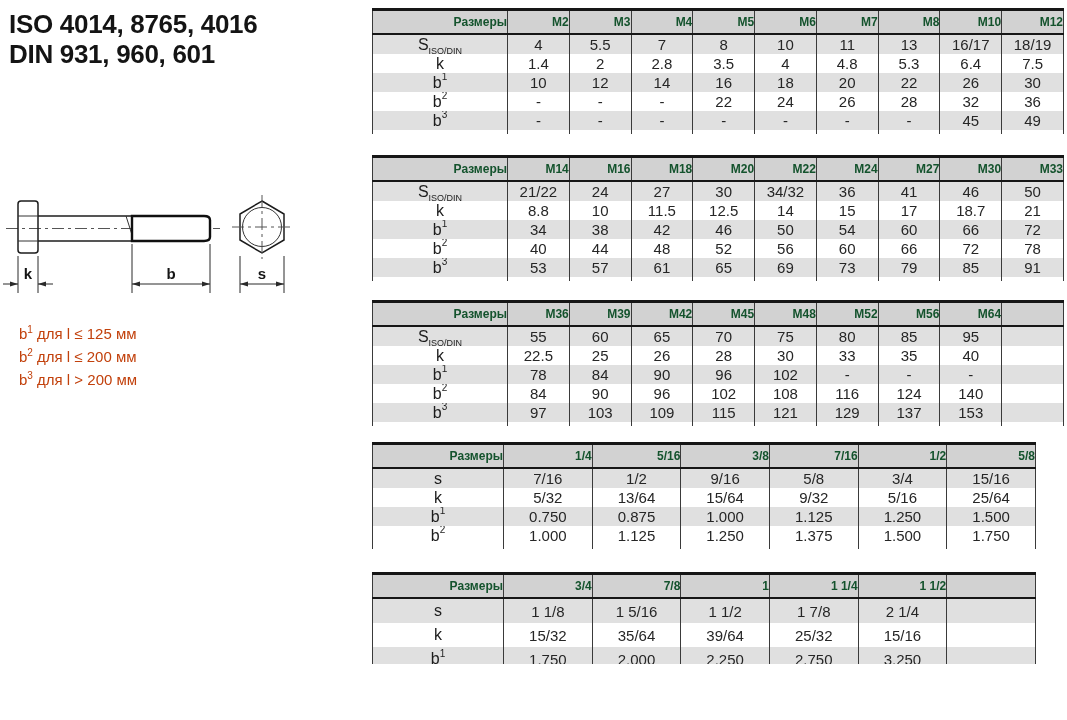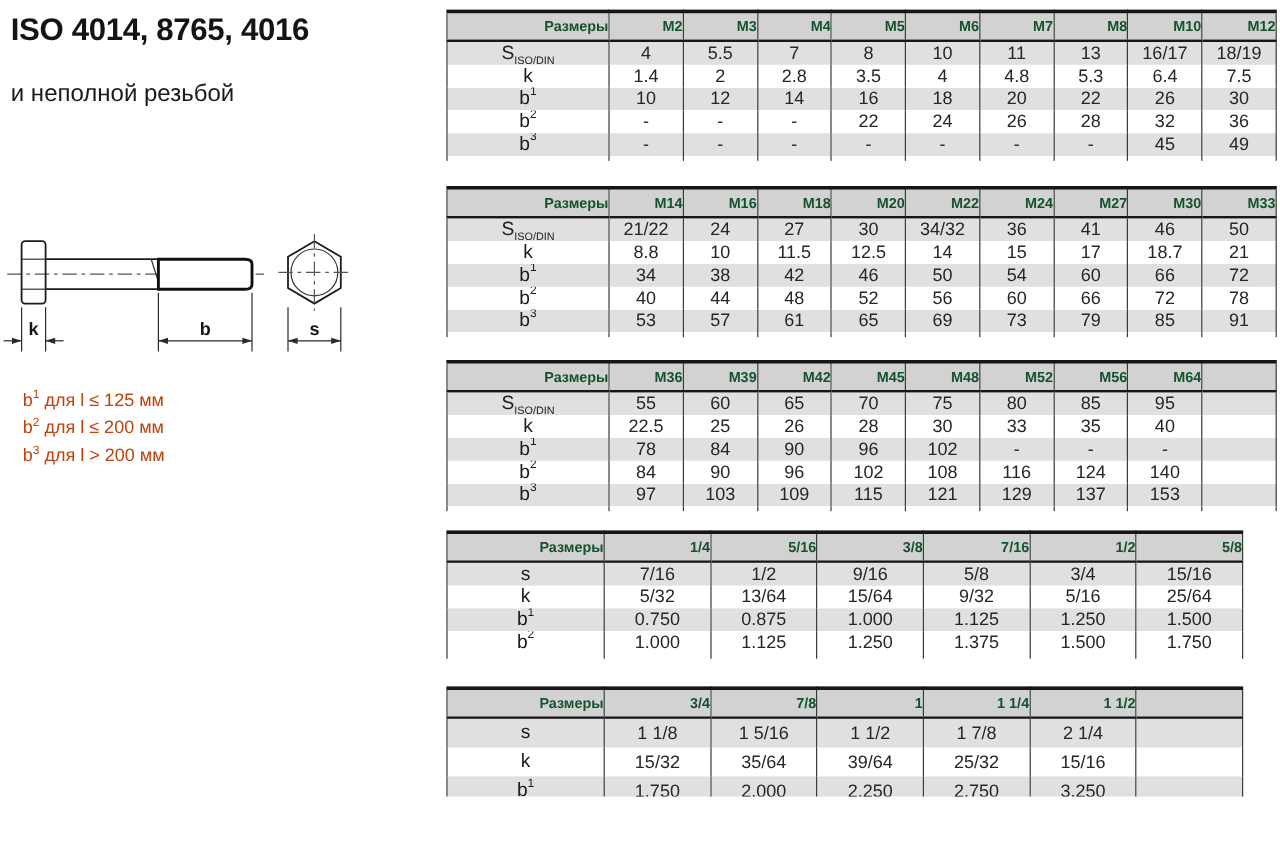--- a/index.html
+++ b/index.html
@@ -41,23 +41,23 @@
   .dimtext{font-family:"Liberation Sans",sans-serif;font-size:15px;font-weight:bold;fill:#141414;}
 </style>
 </head>
 <body>
 
 <div class="page">
 
   <div class="left-panel">
     <div class="titles">
       <div>ISO 4014, 8765, 4016</div>
+      <div>DIN 931, 960, 601</div>
     </div>
     <div class="subtitle">
-      <div>и неполной резьбой</div>
     </div>
 
     <svg class="drawing" width="340" height="114" viewBox="0 0 340 114">
 
       <line class="cl" x1="6" y1="42.5" x2="220" y2="42.5"></line>
 
       <g>
         <rect class="ln" x="18" y="15" width="20" height="52" rx="3"></rect>
         <line class="lnthin" x1="18" y1="30" x2="38" y2="30"></line>
         <line class="lnthin" x1="18" y1="55" x2="38" y2="55"></line>

